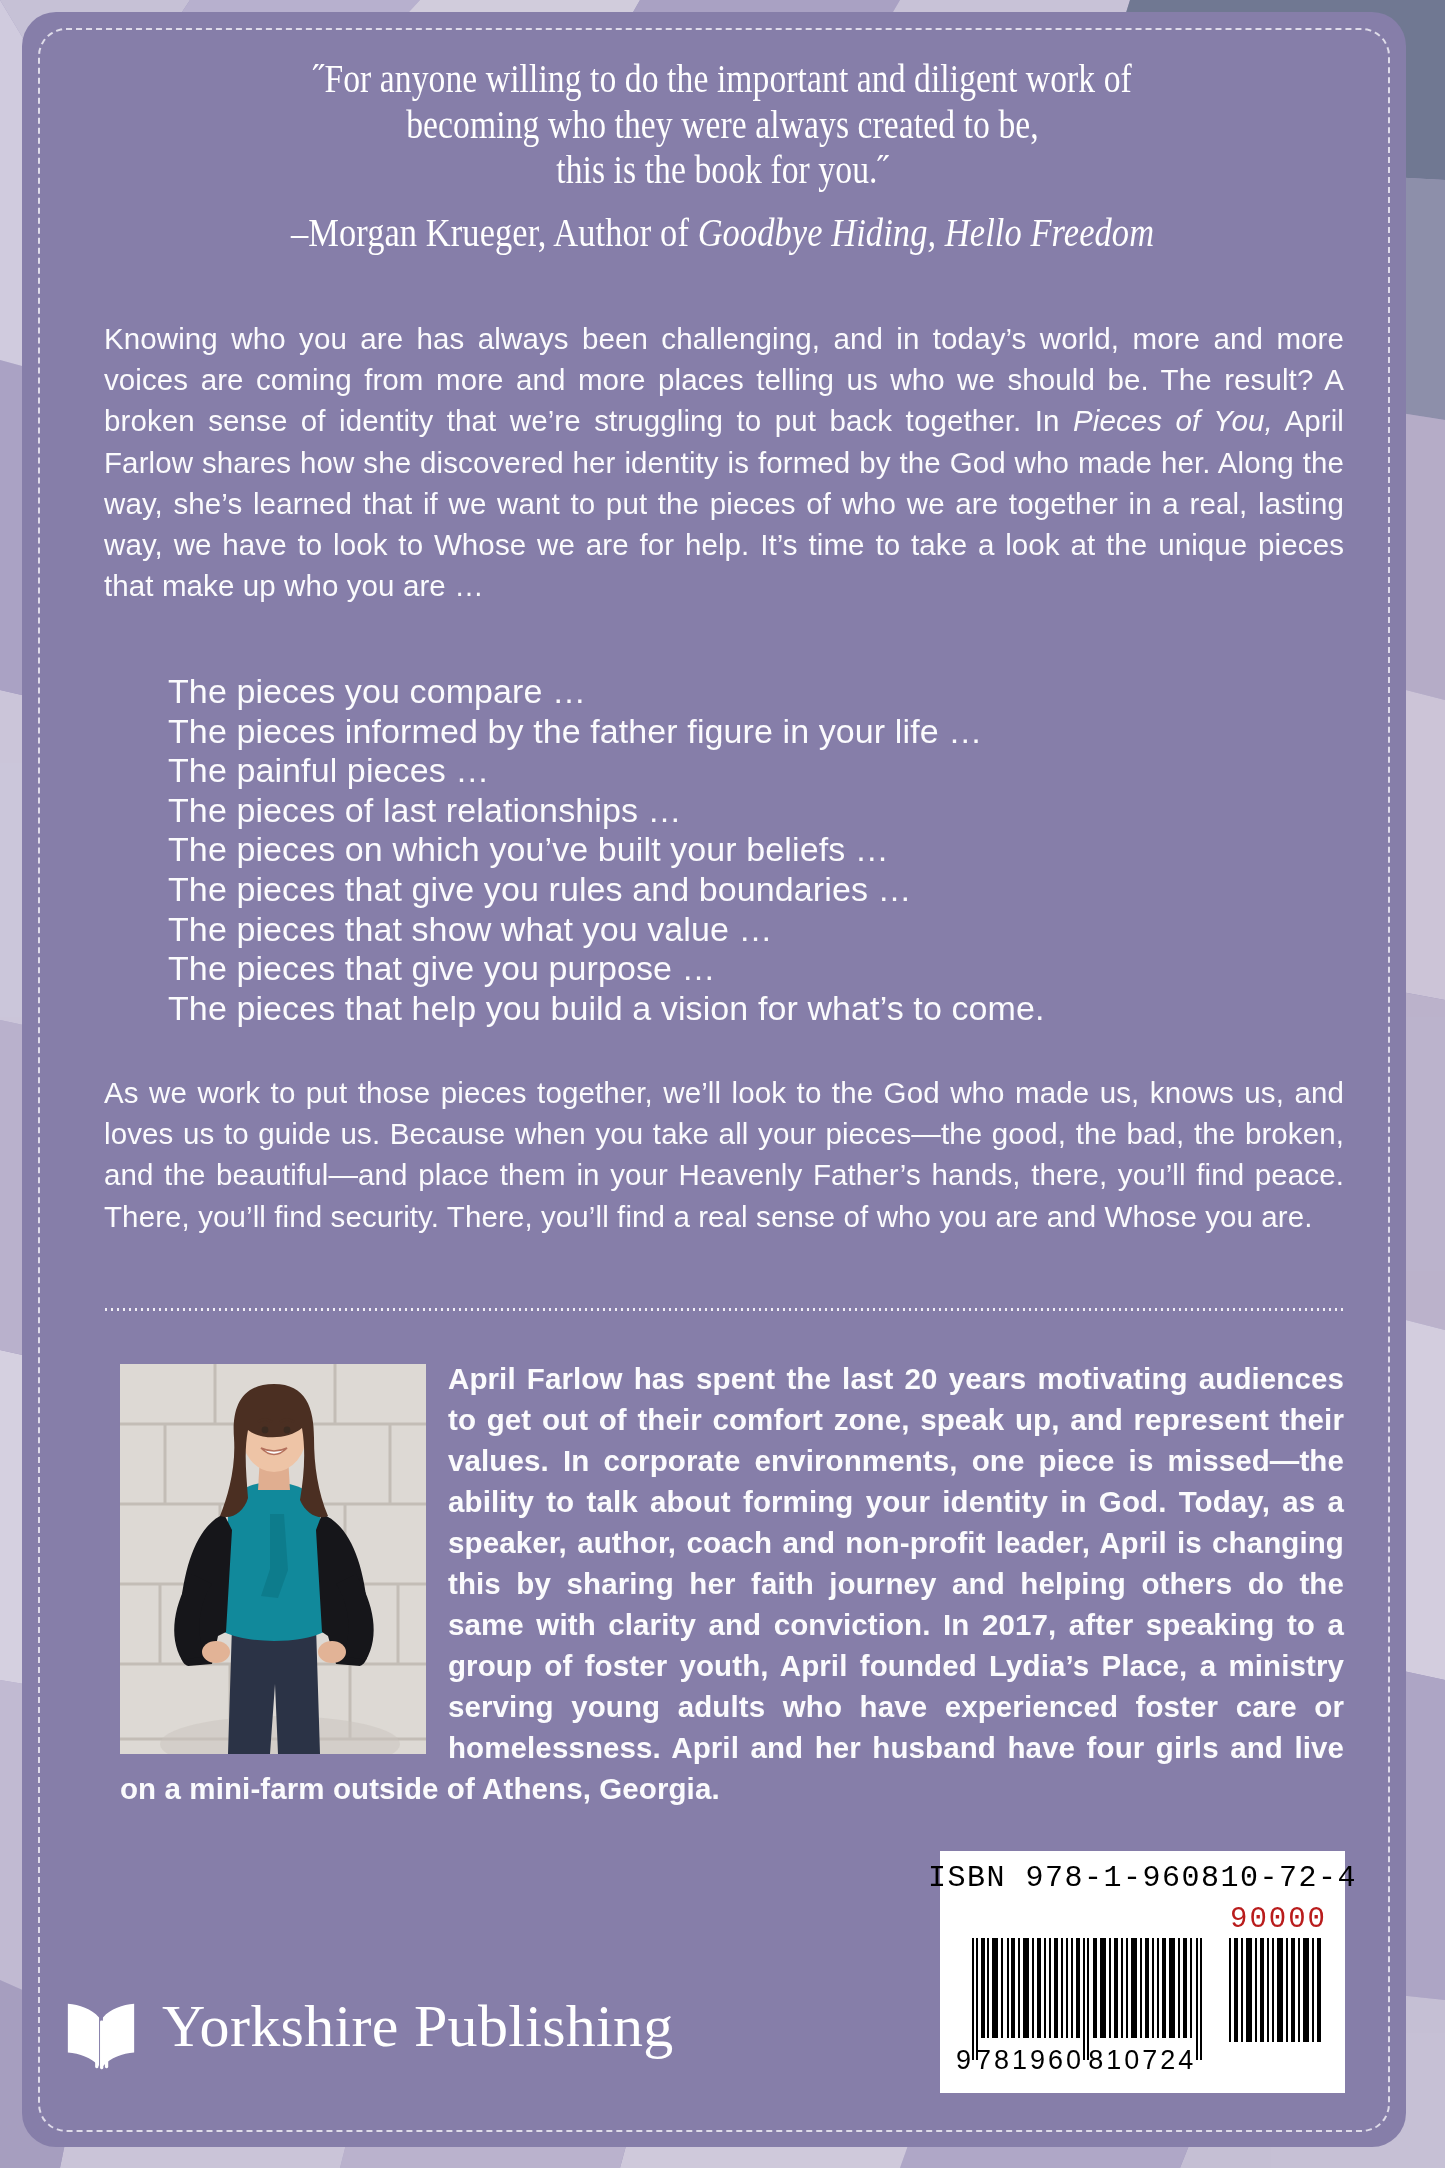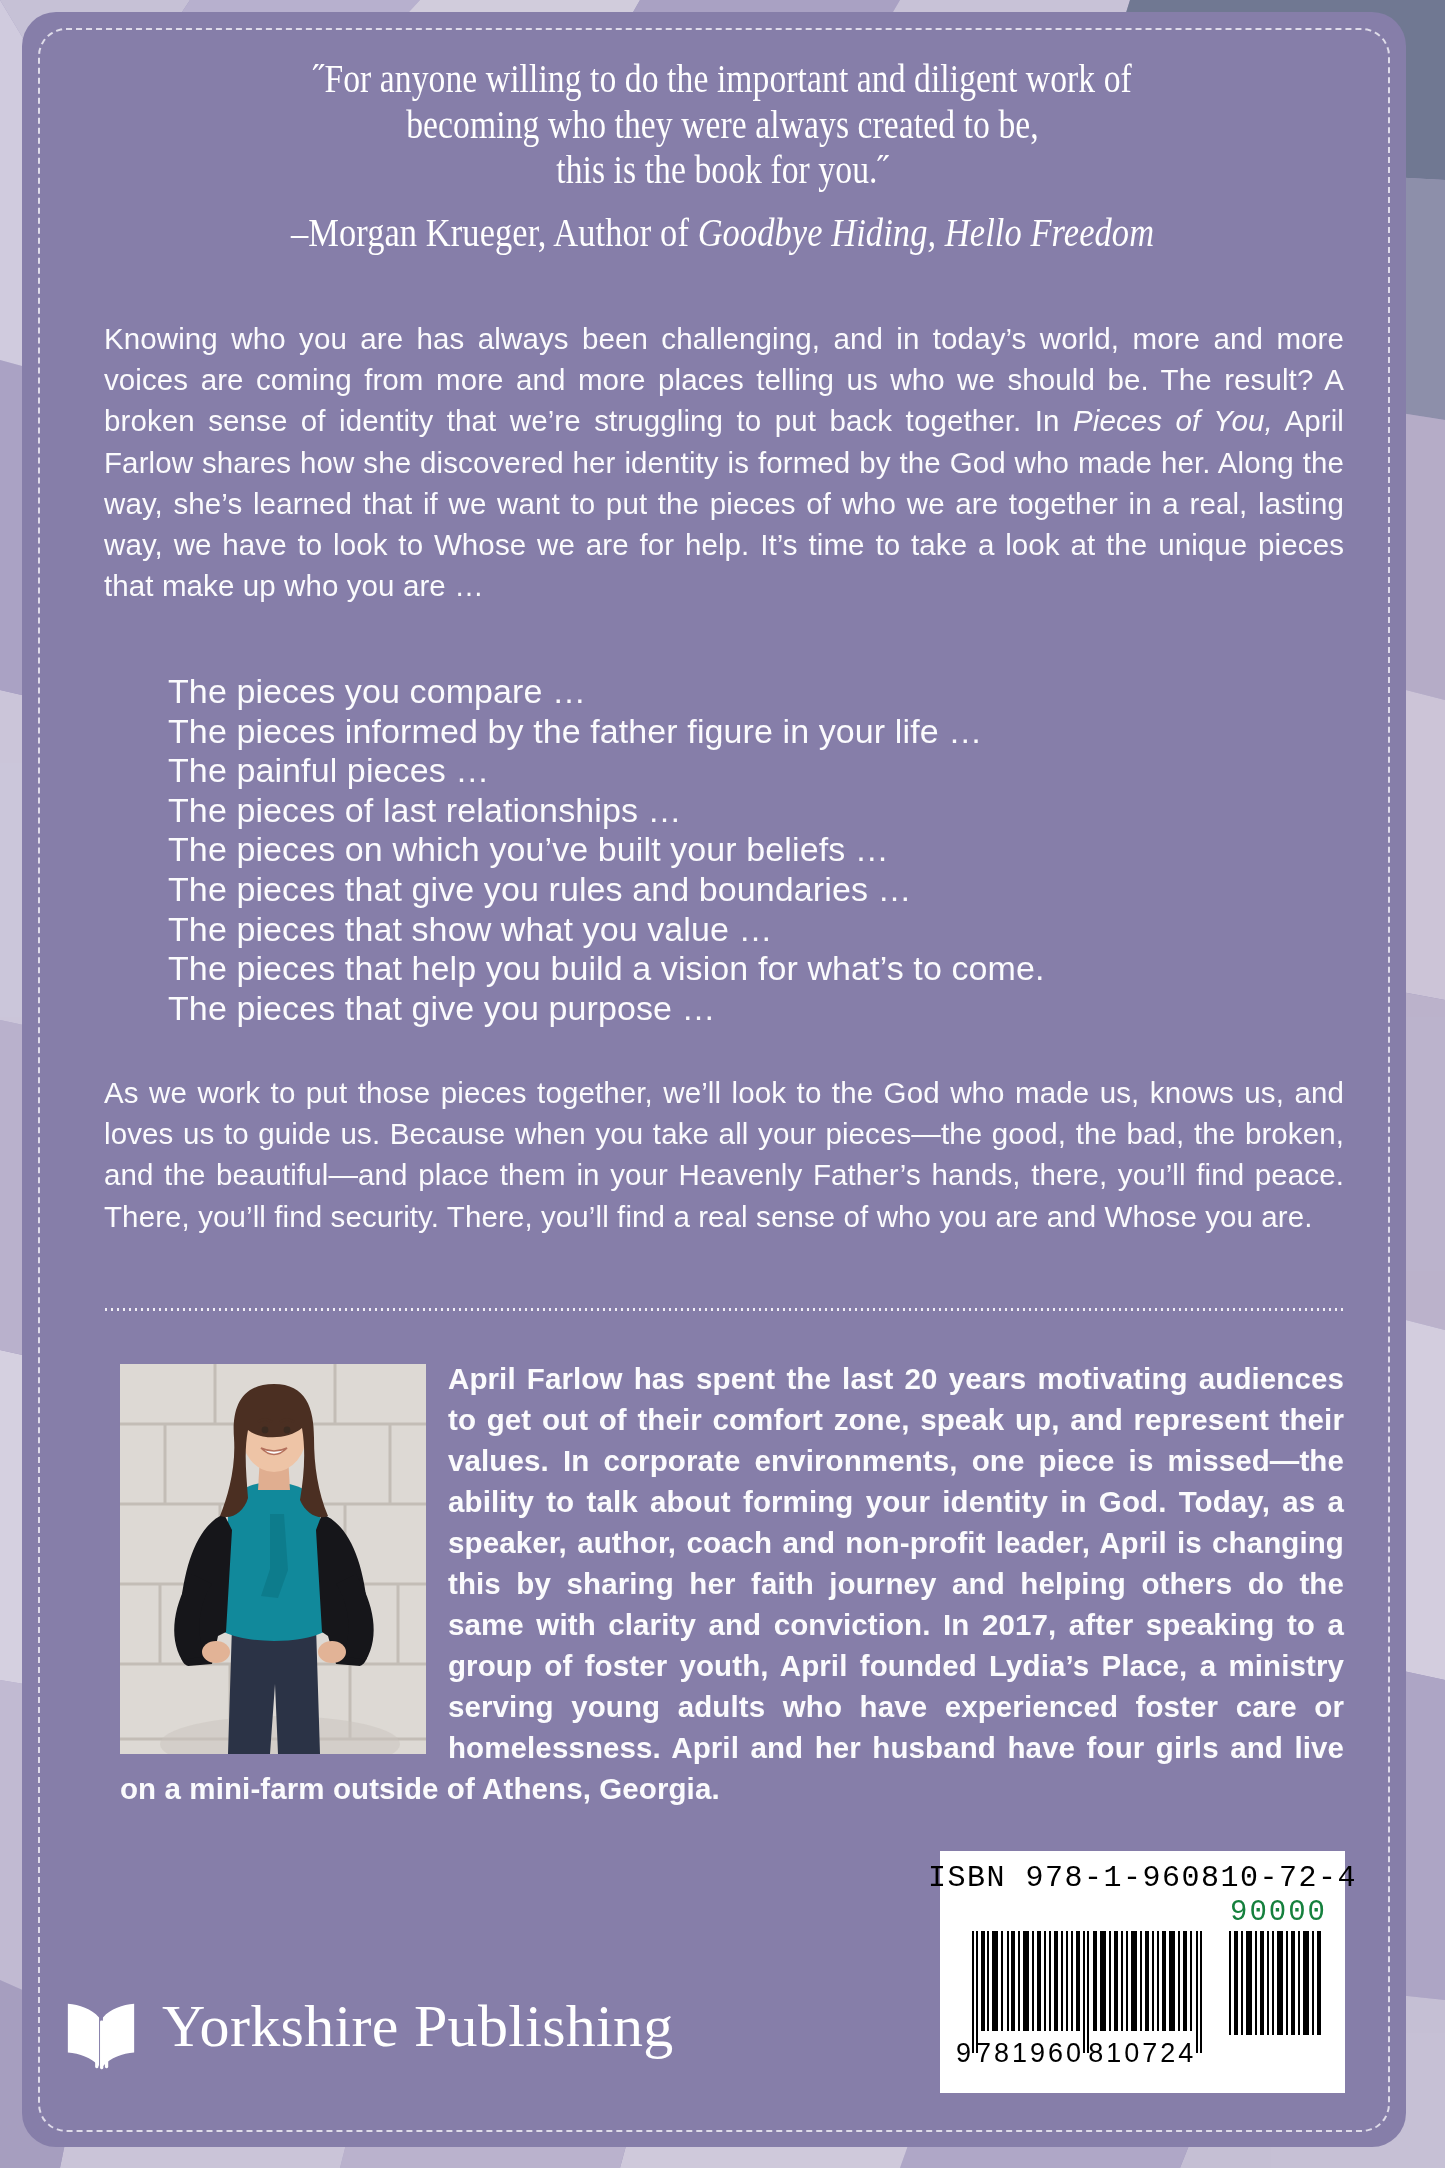--- a/index.html
+++ b/index.html
@@ -193,22 +193,22 @@
     letter-spacing: 1.5px;
     color: #000;
     white-space: nowrap;
   }
   #addon-row {
     display: flex;
     justify-content: flex-end;
     font-family: "Liberation Mono", monospace;
     font-size: 29px;
     letter-spacing: 2px;
-    color: #15803d;
-    margin-top: 1px;
+    color: #b91c1c;
+    margin-top: 8px;
     padding-right: 6px;
   }
   #bars-area {
     position: relative;
     margin-top: 2px;
     height: 136px;
   }
   #bars-main { position: absolute; left: 18px; top: 0; width: 250px; height: 122px; }
   #bars-addon { position: absolute; right: 6px; top: 0; width: 100px; height: 104px; }
   #ean-digits {
@@ -279,22 +279,22 @@
     <p class="body-col" id="para1"><span>Knowing who you are has always been challenging, and in today’s world, more and more voices are coming from more and more places telling us who we should be. The result? A broken sense of identity that we’re struggling to put back together. In </span><em>Pieces of You,</em><span> April Farlow shares how she discovered her identity is formed by the God who made her. Along the way, she’s learned that if we want to put the pieces of who we are together in a real, lasting way, we have to look to Whose we are for help. It’s time to take a look at the unique pieces that make up who you are …</span></p>
 
     <ul id="pieces-list">
       <li>The pieces you compare …</li>
       <li>The pieces informed by the father figure in your life …</li>
       <li>The painful pieces …</li>
       <li>The pieces of last relationships …</li>
       <li>The pieces on which you’ve built your beliefs …</li>
       <li>The pieces that give you rules and boundaries …</li>
       <li>The pieces that show what you value …</li>
+      <li>The pieces that give you purpose …</li>
       <li>The pieces that help you build a vision for what’s to come.</li>
-      <li>The pieces that give you purpose …</li>
     </ul>
 
     <p class="body-col" id="para3">As we work to put those pieces together, we’ll look to the God who made us, knows us, and loves us to guide us. Because when you take all your pieces—the good, the bad, the broken, and the beautiful—and place them in your Heavenly Father’s hands, there, you’ll find peace. There, you’ll find security. There, you’ll find a real sense of who you are and Whose you are.</p>
 
     <div id="divider"></div>
 
     <div id="bio-wrap">
       <div id="author-photo">
         <svg viewBox="0 0 306 390" preserveAspectRatio="none">
           <defs>

